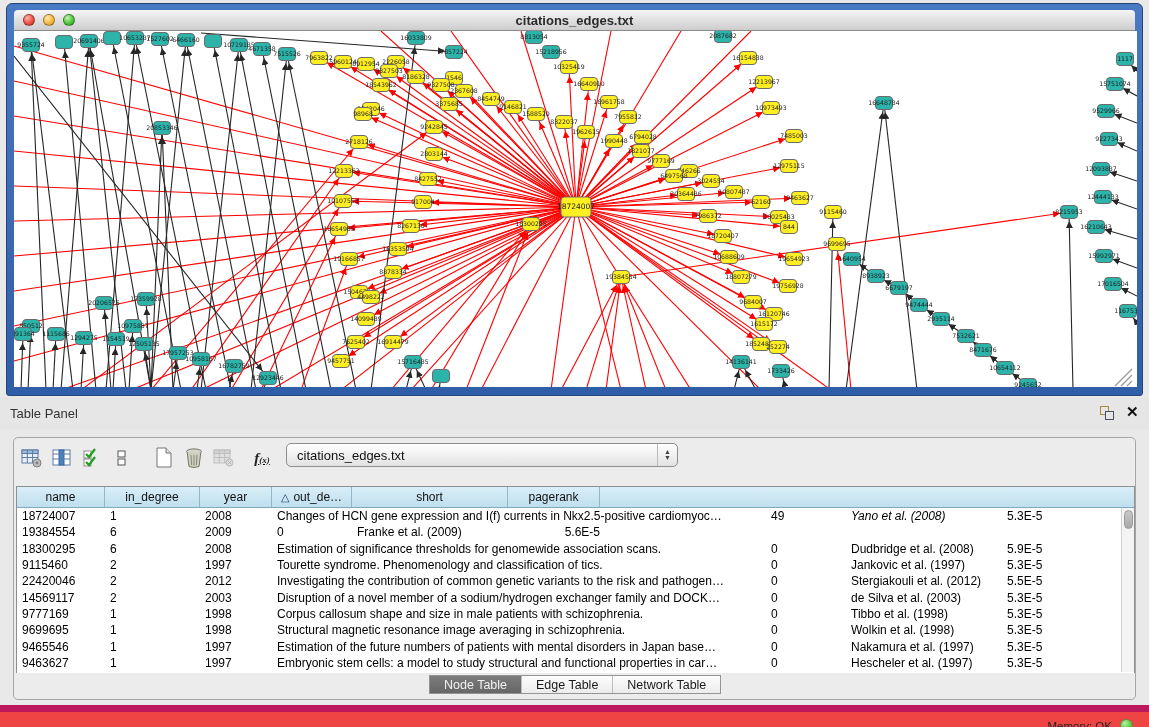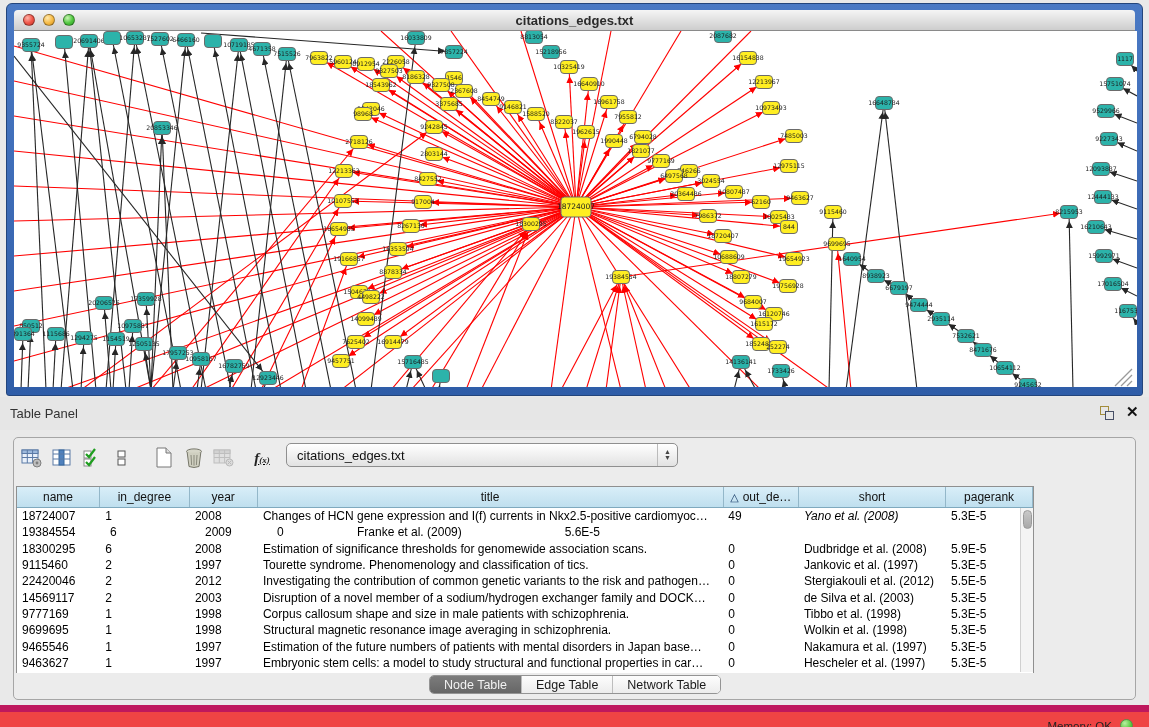--- a/index.html
+++ b/index.html
@@ -38,31 +38,31 @@
   .fx { font-family:"Liberation Serif",serif; font-style:italic; font-weight:bold; font-size:15px; color:#222; }
   .fx small { font-size:9px; }
 
   .combo { position:absolute; left:272px; top:5px; width:392px; height:24px;
     background:linear-gradient(#ffffff,#e2e2e2); border:1px solid #8f8f8f; border-radius:5px;
     display:flex; align-items:center; cursor:pointer; }
   .combo-text { flex:1; padding-left:10px; font-size:13px; color:#111; }
   .combo-arrows { width:20px; height:100%; border-left:1px solid #bbb; display:flex; flex-direction:column; align-items:center; justify-content:center; color:#444; }
   .combo-arrows span { font-size:7px; line-height:6px; }
 
-  .tablewrap { position:absolute; left:2px; top:48px; width:1018px; height:187px; border:1px solid #8f8f8f; background:#701a75; }
+  .tablewrap { position:absolute; left:2px; top:48px; width:1119px; height:187px; border:1px solid #8f8f8f; background:#701a75; }
   .thead { display:flex; height:21px; background:linear-gradient(#d9eef8,#bfdfee); border-bottom:1px solid #7fa9be; }
   .th { font-size:12px; color:#111; display:flex; align-items:center; justify-content:center; border-right:1px solid #93b7c9; overflow:hidden; white-space:nowrap; }
   .th .sort { color:#163a66; margin-right:4px; font-size:11px; }
   .tbody { position:relative; background:#fff; height:165px; overflow:hidden; }
   .trow { display:flex; height:16.3px; align-items:center; }
   .td { font-size:12px; color:#000; white-space:nowrap; overflow:hidden; padding-left:5px; }
   .vscroll { position:absolute; right:0; top:21px; width:13px; height:164px; background:#f4f4f4; border-left:1px solid #d0d0d0; }
   .vthumb { position:absolute; left:1.5px; top:2px; width:9px; height:19px; background:linear-gradient(#c9c9c9,#a8a8a8); border-radius:5px; border:1px solid #9a9a9a; }
 
-  .tabs { position:absolute; left:415px; top:237px; height:19px; display:flex; border:1px solid #949494; border-radius:5px; overflow:hidden; background:#fbfbfb; }
+  .tabs { position:absolute; left:415px; top:237px; height:19px; display:flex; border:1px solid #949494; border-radius:0; overflow:hidden; background:#fbfbfb; }
   .tab { font-size:12.5px; padding:0 14px; display:flex; align-items:center; color:#1a1a1a; cursor:pointer; border-right:1px solid #bdbdbd; background:linear-gradient(#fdfdfd,#ececec); }
   .tab:last-child { border-right:none; }
   .tab.active { background:linear-gradient(#7c7c7c,#666666); color:#f2f2f2; }
 
   .statusbar { position:absolute; left:0; top:705px; width:1149px; height:34px; background:#ef4444; border-top:7px solid #be185d;
     display:flex; align-items:center; justify-content:flex-end; }
   .mem-label { font-size:11.5px; color:#222; margin-right:8px; }
   .mem-dot { width:13px; height:13px; border-radius:50%; margin-right:16px;
     background:radial-gradient(circle at 35% 30%, #b8f0a0, #57c93e 60%, #36a42c); border:1px solid #58904a; }
 </style>
@@ -620,23 +620,20 @@
     <div class="thead" id="thead">
         <div class="th" style="width: 88px;">
           <span>name</span>
         </div>
         <div class="th" style="width: 95px;">
           <span>in_degree</span>
         </div>
         <div class="th" style="width: 72px;">
           <span>year</span>
         </div>
-        <div class="th" style="width: 494px;">
-          <span>title</span>
-        </div>
         <div class="th" style="width: 80px;">
           <span class="sort">△</span>
           <span>out_de…</span>
         </div>
         <div class="th" style="width: 156px;">
           <span>short</span>
         </div>
         <div class="th" style="width: 92px;">
           <span>pagerank</span>
         </div>

